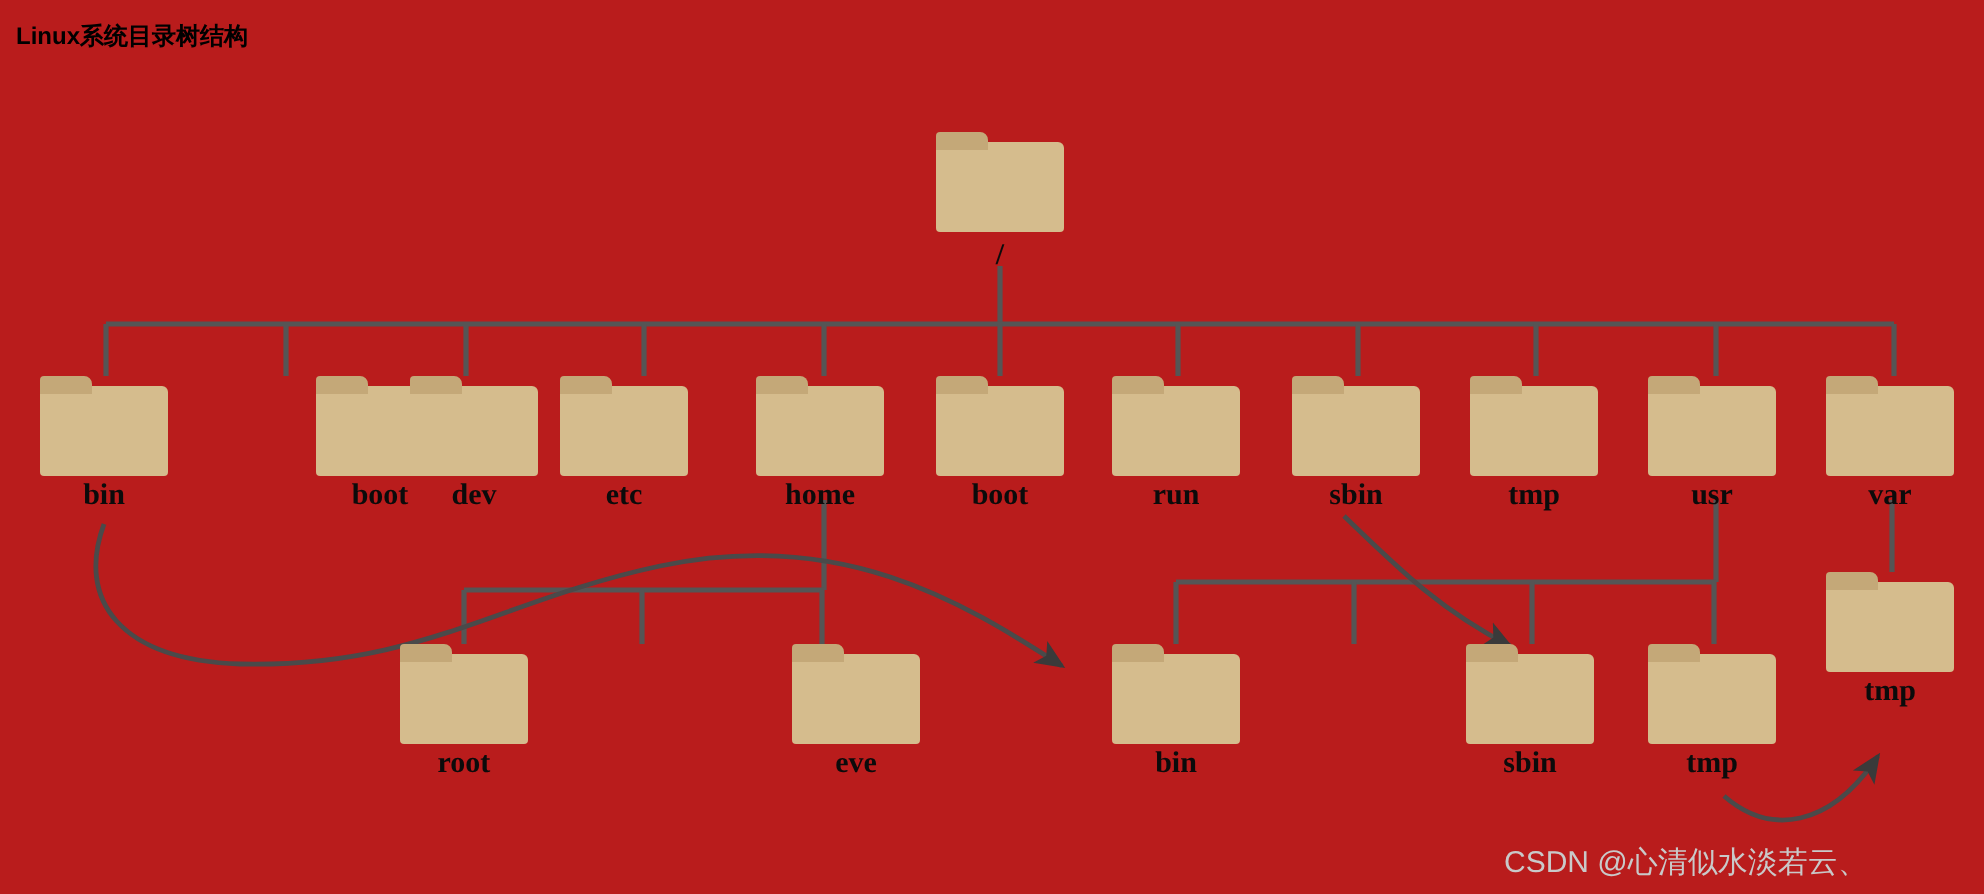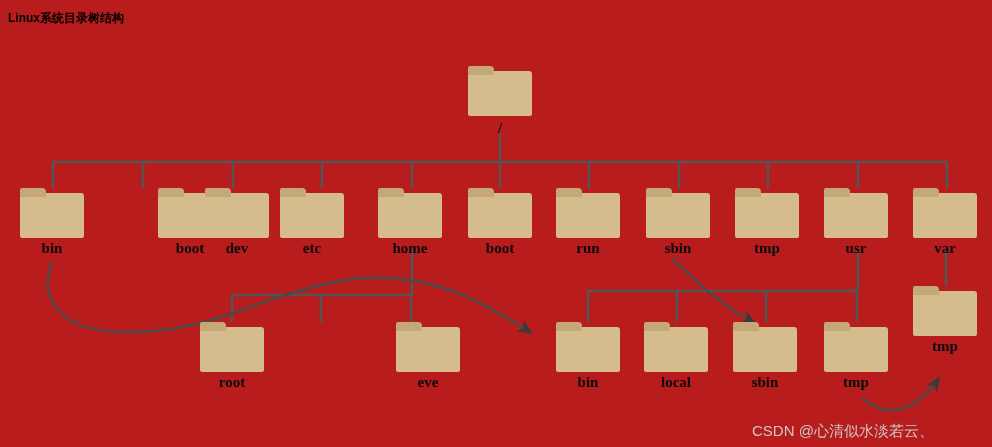--- a/index.html
+++ b/index.html
@@ -282,28 +282,20 @@
 
   <div class="node" style="left:556px; top:322px;">
     <div class="folder">
       <div class="tab"></div>
       <div class="body"></div>
       <div class="lip"></div>
     </div>
     <div class="node-label">bin</div>
   </div>
 
-  <div class="node" style="left:644px; top:322px;">
-    <div class="folder">
-      <div class="tab"></div>
-      <div class="body"></div>
-      <div class="lip"></div>
-    </div>
-    <div class="node-label">local</div>
-  </div>
 
   <div class="node" style="left:733px; top:322px;">
     <div class="folder">
       <div class="tab"></div>
       <div class="body"></div>
       <div class="lip"></div>
     </div>
     <div class="node-label">sbin</div>
   </div>
 

